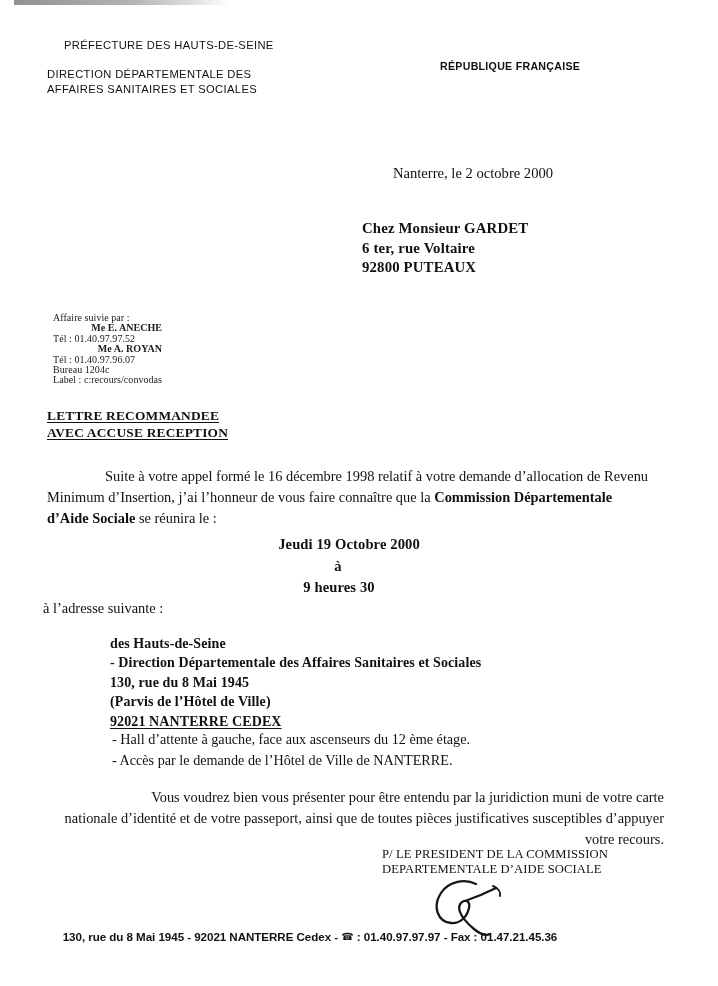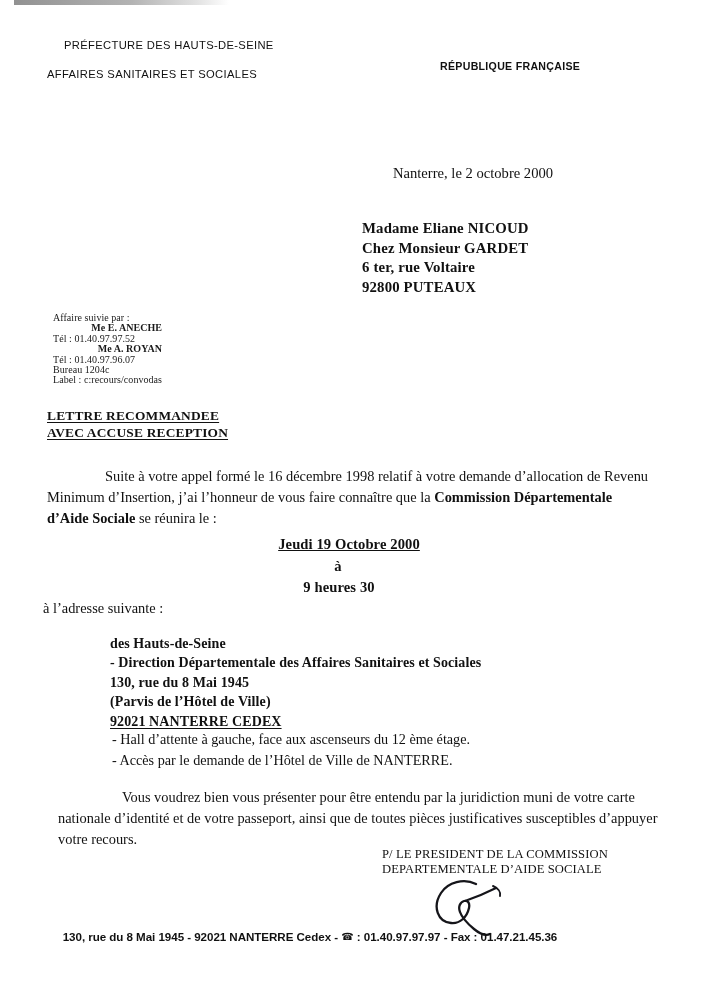--- a/index.html
+++ b/index.html
@@ -113,35 +113,35 @@
   .para {
     position: absolute;
     font-size: 14.4px;
     line-height: 21px;
     text-align: left;
   }
   .para b { font-weight: bold; }
 
   #para-intro { left: 47px; top: 466px; width: 606px; text-indent: 58px; }
   #para-address-intro { left: 43px; top: 598px; width: 400px; }
-  #para-closing { left: 58px; top: 787px; width: 600px; text-indent: 64px; }
+  #para-closing { left: 64px; top: 787px; width: 600px; text-indent: 64px; text-align: right; }
 
   
   .meeting {
     position: absolute;
     left: 0;
     top: 534px;
     width: 718px;
     text-align: center;
     font-size: 14.6px;
     font-weight: bold;
     line-height: 21.5px;
     letter-spacing: .1px;
   }
-  .meeting .m-date { padding-right: 20px; text-decoration: underline; }
+  .meeting .m-date { padding-right: 20px; }
   .meeting .m-at { padding-right: 42px; }
   .meeting .m-time { padding-right: 40px; }
 
   
   .venue {
     position: absolute;
     left: 110px;
     top: 634px;
     font-size: 14px;
     font-weight: bold;
@@ -202,29 +202,29 @@
 </head>
 <body>
 
 <div class="page">
 
   <div class="scan-smudge"></div>
   <div class="scan-edge-right"></div>
 
   <div class="hdr-left">
     <div class="line1">PRÉFECTURE DES HAUTS-DE-SEINE</div>
+    <div>DIRECTION DÉPARTEMENTALE DES</div>
     <div>AFFAIRES SANITAIRES ET SOCIALES</div>
   </div>
 
   <div class="hdr-right">RÉPUBLIQUE FRANÇAISE</div>
 
   <div class="date-line">Nanterre, le 2 octobre 2000</div>
 
   <div class="recipient">
-    <div>Madame Eliane NICOUD</div>
     <div>Chez Monsieur GARDET</div>
     <div>6 ter, rue Voltaire</div>
     <div>92800 PUTEAUX</div>
   </div>
 
   <div class="ref-block">
     <div>Affaire suivie par :</div>
     <div class="b">Me E. ANECHE</div>
     <div>Tél : 01.40.97.97.52</div>
     <div class="b">Me A. ROYAN</div>

